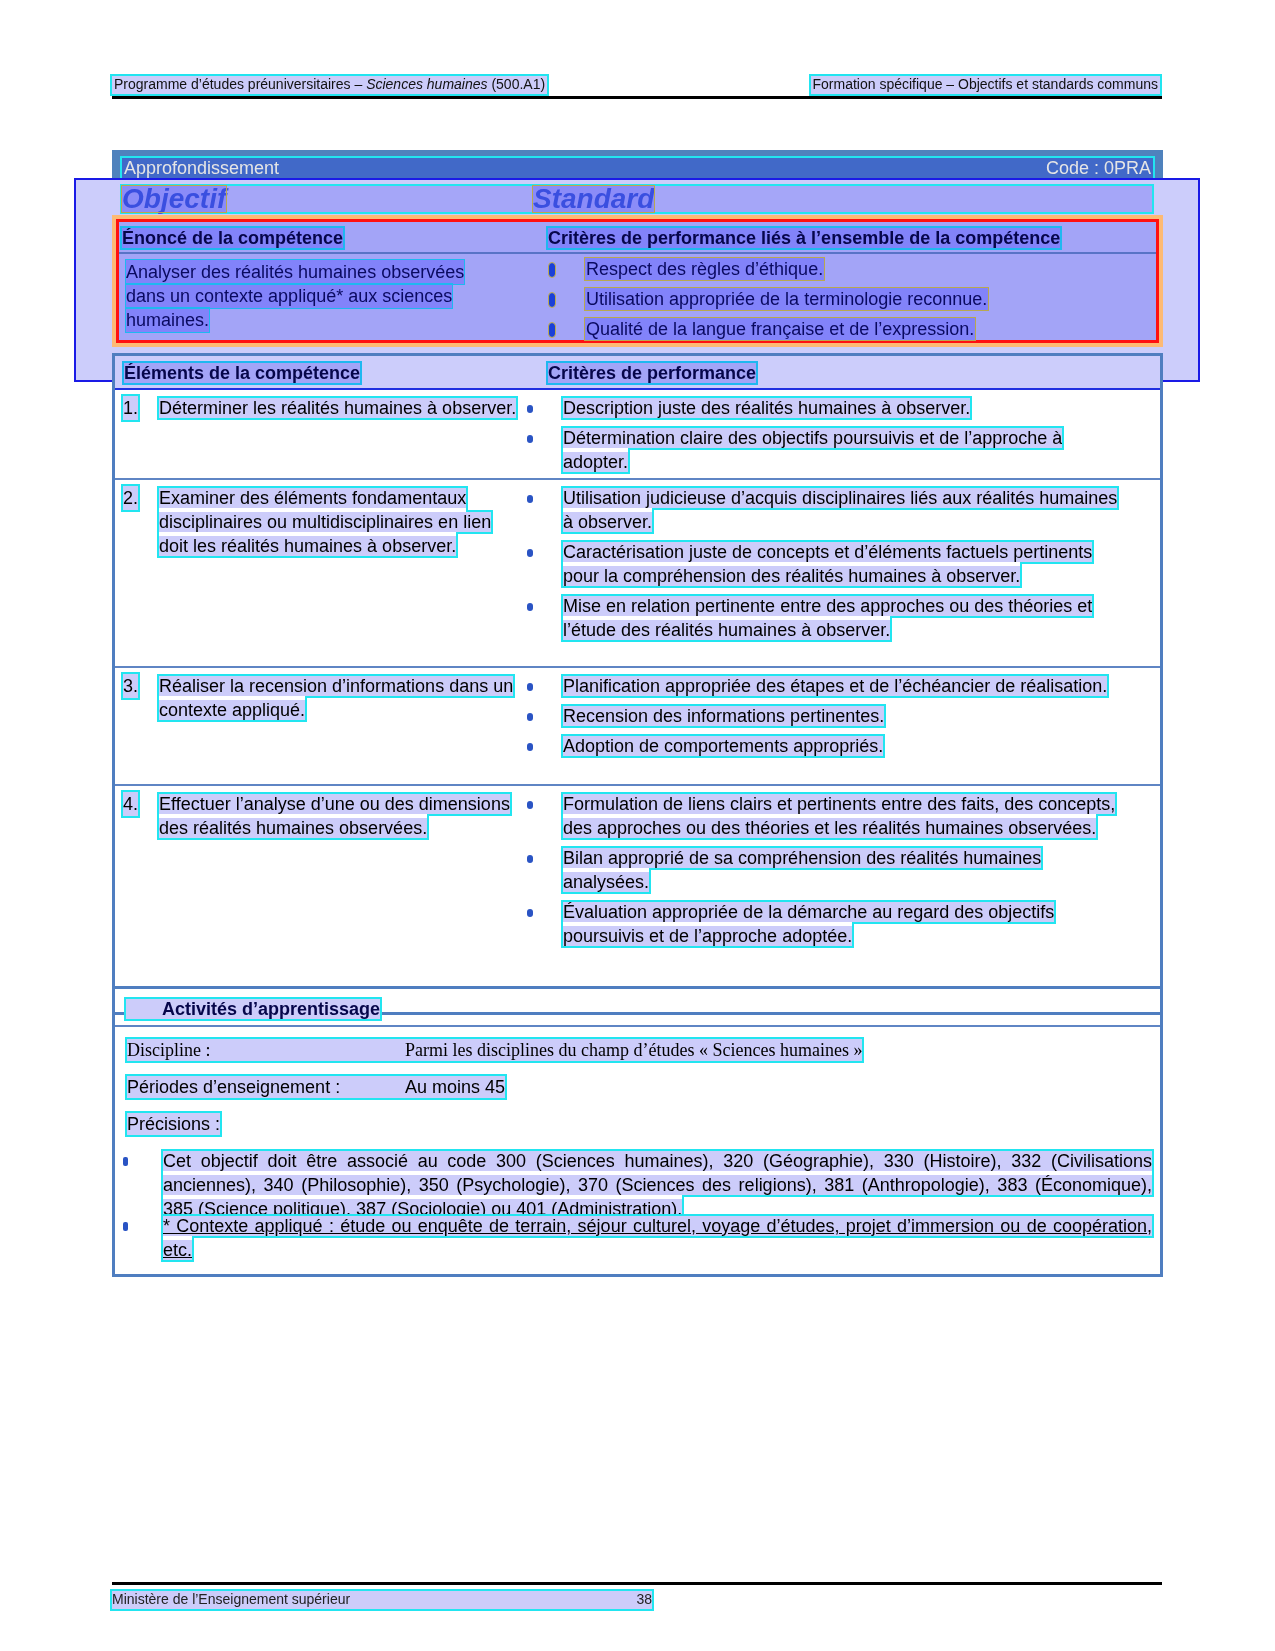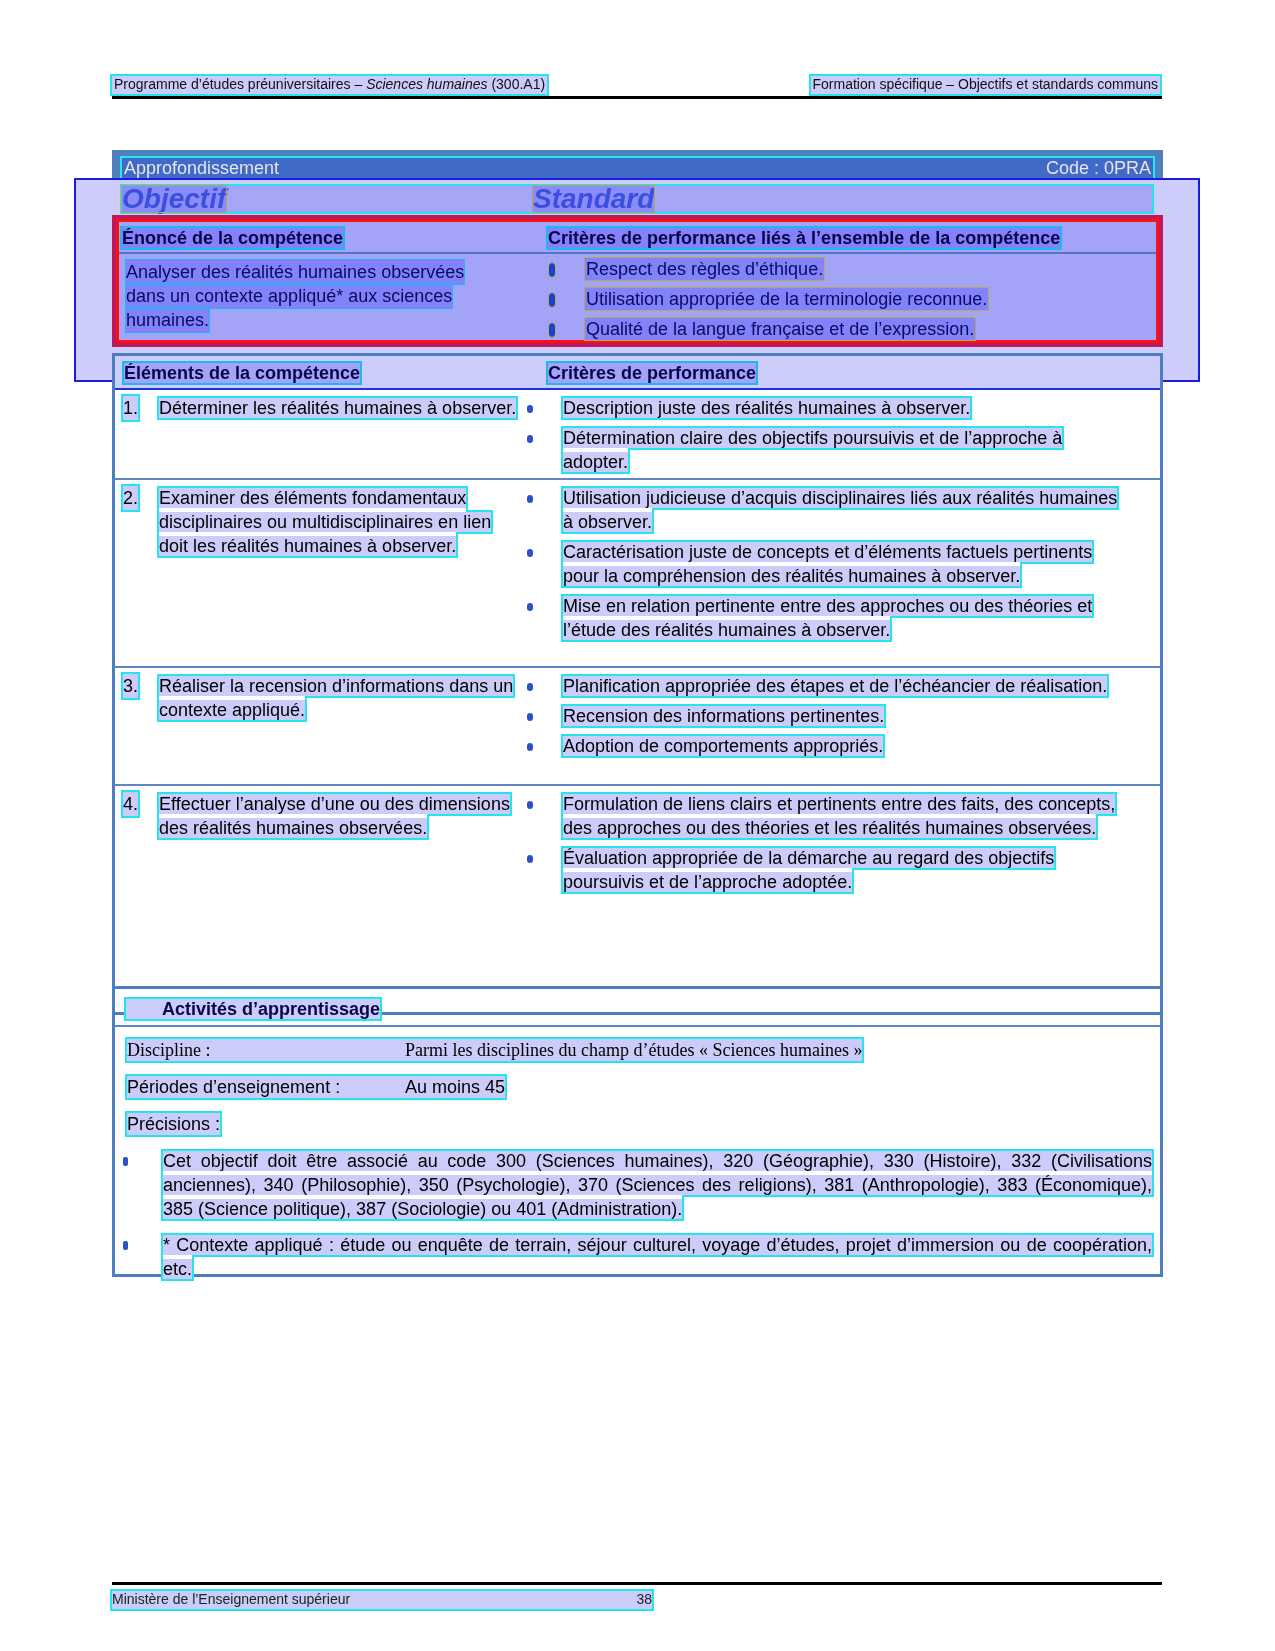--- a/index.html
+++ b/index.html
@@ -24,21 +24,21 @@
   .overlay { position: absolute; left: 74px; top: 178px; width: 1126px; height: 204px;
              background: #cccdfb; border: 2px solid #1a1ae6; box-sizing: border-box; }
 
   .obj-std { position: absolute; left: 122px; top: 186px; width: 1030px; height: 26px;
              background: #a5a6f8; outline: 2px solid #22e5f0; }
   .obj-std span { position: absolute; top: 0; font-size: 28px; font-weight: bold; font-style: italic;
              color: #3a4fe0; line-height: 26px; background: #8b8cf8; outline: 1px solid #b8a850; }
 
   
   .enonce-box { position: absolute; left: 112px; top: 215px; width: 1051px; height: 132px;
-                background: #be185d; }
+                background: #fdba74; }
   .enonce-inner { position: absolute; left: 4px; top: 4px; right: 4px; bottom: 4px;
                 background: #a3a4f7; border: 3px solid #ff1010; box-sizing: border-box; }
   .enonce-head { position: absolute; left: 0; right: 0; top: 0; height: 30px;
                 border-bottom: 2px solid #5873c6; }
   .enonce-head span { position: absolute; top: 6px; font-weight: bold; font-size: 18px; color: #06064a;
                 background: #8283fa; outline: 2px solid #1eb8f0; line-height: 20px; }
   .enonce-text { position: absolute; left: 7px; top: 38px; width: 395px; font-size: 18px; line-height: 24px;
                 color: #0a0a60; }
   .enonce-text span.l { display: block; background: #8283fa; outline: 1px solid #1eb8f0; margin-bottom: 0; width: fit-content; }
   .enonce-crit { position: absolute; left: 430px; top: 36px; width: 560px; }
@@ -79,21 +79,21 @@
   
   .rule-bottom { position: absolute; left: 112px; top: 1582px; width: 1050px; height: 3px; background: #000; }
   .footer { position: absolute; left: 112px; top: 1591px; width: 540px; height: 18px; font-size: 14px;
             color: #222; background: #ccccfa; outline: 2px solid #22e5f0;
             display: flex; justify-content: space-between; }
 </style>
 </head>
 <body>
 
 <div class="run-header">
-  <span class="hl"><span>Programme d’études préuniversitaires – </span><i>Sciences humaines</i><span> (300.A1)</span></span>
+  <span class="hl"><span>Programme d’études préuniversitaires – </span><i>Sciences humaines</i><span> (500.A1)</span></span>
   <span class="hl">Formation spécifique – Objectifs et standards communs</span>
 </div>
 <div class="rule-top"></div>
 
 <div class="cat-bar">
   <div class="inner">
     <span>Approfondissement</span>
     <span>Code : 0PRA</span>
   </div>
 </div>
@@ -174,41 +174,42 @@
     </div>
   </div>
 
   <div class="row" style="top:428px;height:192px;">
     <div class="lcol">
         <span class="num hl-line">4.</span>
         <div class="txt"><span class="hl-line">Effectuer l’analyse d’une ou des dimensions des réalités humaines observées.</span></div>
       </div>
     <div class="rcol">
       <div class="crit"><span class="b"></span><span class="ctx">Formulation de liens clairs et pertinents entre des faits, des concepts, des approches ou des théories et les réalités humaines observées.</span></div>
+      <div class="crit"><span class="b"></span><span class="ctx">Bilan approprié de sa compréhension des réalités humaines analysées.</span></div>
       <div class="crit"><span class="b"></span><span class="ctx">Évaluation appropriée de la démarche au regard des objectifs poursuivis et de l’approche adoptée.</span></div>
     </div>
   </div>
 </div>
 
 <div class="act-box">
   <div class="act-head">
     <span>Activités d’apprentissage</span>
   </div>
   <div class="kv" style="top:50px;font-family:Liberation Serif, serif;">
     <span class="k" style="width:278px;">Discipline :</span><span>Parmi les disciplines du champ d’études « Sciences humaines »</span>
   </div>
   <div class="kv" style="top:87px;">
     <span class="k" style="width:278px;">Périodes d’enseignement :</span><span>Au moins 45</span>
   </div>
   <div class="kv" style="top:124px;">Précisions :</div>
   <div class="prec" style="top:160px;">
     <span class="b"></span>
     <div class="pt"><span class="hl-line">Cet objectif doit être associé au code 300 (Sciences humaines), 320 (Géographie), 330 (Histoire), 332 (Civilisations anciennes), 340 (Philosophie), 350 (Psychologie), 370 (Sciences des religions), 381 (Anthropologie), 383 (Économique), 385 (Science politique), 387 (Sociologie) ou 401 (Administration).</span></div>
   </div>
-  <div class="prec" style="top:244px;">
+  <div class="prec" style="top:225px;text-decoration:underline;">
     <span class="b"></span>
     <div class="pt"><span class="hl-line">* Contexte appliqué : étude ou enquête de terrain, séjour culturel, voyage d’études, projet d’immersion ou de coopération, etc.</span></div>
   </div>
 </div>
 
 <div class="rule-bottom"></div>
 <div class="footer">
   <span>Ministère de l’Enseignement supérieur</span>
   <span>38</span>
 </div>

